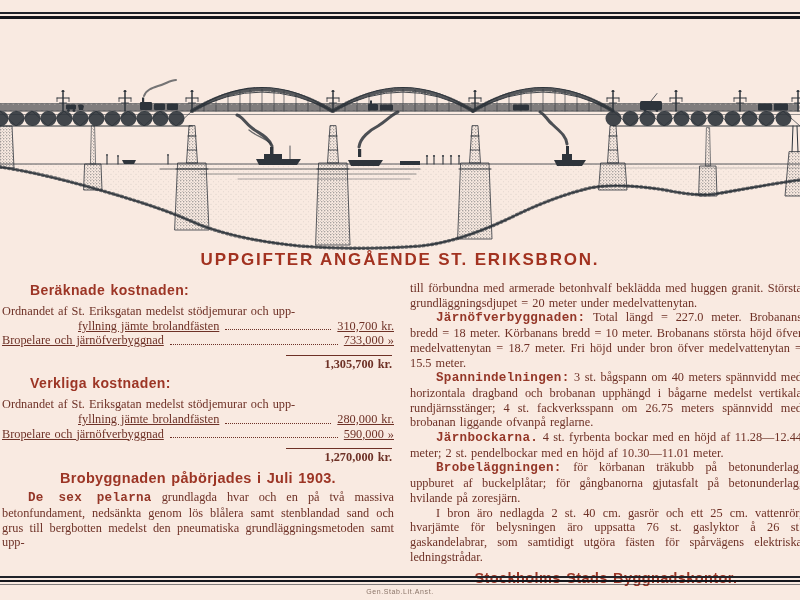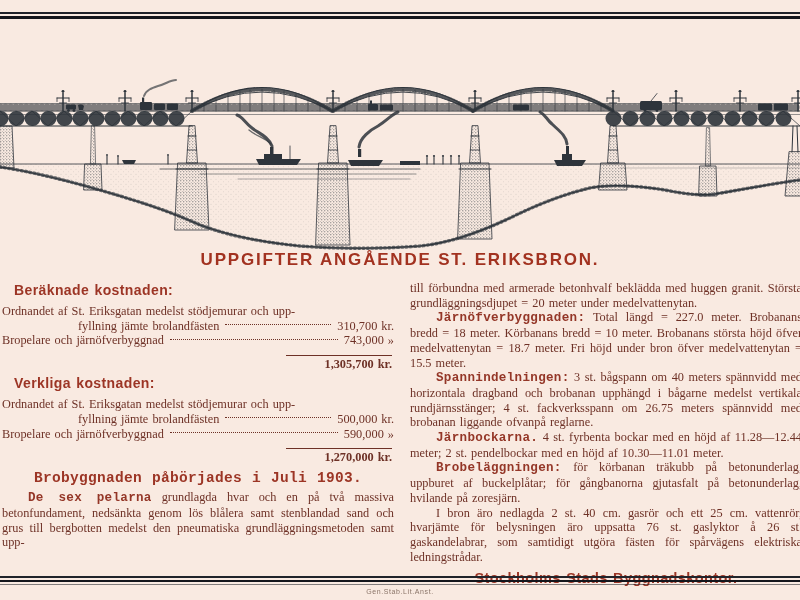--- a/index.html
+++ b/index.html
@@ -16,31 +16,31 @@
   #illustration{position:absolute;top:18px;left:0;}
   #doc-title{
     position:absolute;top:250px;left:0;width:100%;text-align:center;
     font-family:"Liberation Sans","DejaVu Sans",sans-serif;font-weight:700;
     font-size:17px;letter-spacing:1.8px;color:#a23220;
   }
   #columns{position:absolute;top:281px;left:2px;width:810px;display:flex;gap:16px;}
   .col{width:392px;font-size:12.3px;line-height:14.7px;word-spacing:1px;}
   .cost-heading{
     font-family:"Liberation Sans","DejaVu Sans",sans-serif;font-weight:700;
-    font-size:14px;letter-spacing:.4px;color:#9c3525;margin:1px 0 2px 12px;line-height:16px;
+    font-size:14px;letter-spacing:.4px;color:#9c3525;margin:1px 0 2px 28px;line-height:16px;
   }
   .cost-line1{white-space:nowrap;margin-top:6px;}
-  .cost-row{display:flex;align-items:center;}
+  .cost-row{display:flex;align-items:flex-end;text-decoration:underline;}
   .indent2{padding-left:76px;white-space:nowrap;}
   .leader{flex:1;border-bottom:1.6px dotted #6e3126;margin:0 6px 3px 6px;min-width:18px;}
   .amount{white-space:nowrap;}
   .cost-total{text-align:right;margin:7px 2px 3px 0;line-height:15px;}
   .total-box{display:inline-block;border-top:1.4px solid #6e3126;padding-top:1px;min-width:106px;text-align:right;font-weight:600;}
   .center-heading{
-    font-family:Liberation Mono, monospace;font-weight:700;
+    font-family:Liberation Sans, sans-serif;font-weight:700;
     font-size:14.5px;text-align:center;color:#9c3525;margin:5px 0 3px;line-height:17px;letter-spacing:.3px;
   }
   .para{margin:0;text-align:justify;text-indent:26px;}
   .para.noindent{text-indent:0;}
   .lead{
     font-family:Liberation Mono, monospace;font-weight:700;
     font-size:12.6px;color:#943627;letter-spacing:.3px;
   }
   .signature{
     font-family:"Liberation Sans","DejaVu Sans",sans-serif;font-weight:700;
@@ -245,32 +245,32 @@
       <div class="cost-heading">Beräknade kostnaden:</div>
       <div class="cost-line1">Ordnandet af St. Eriksgatan medelst stödjemurar och upp-</div>
       <div class="cost-row">
         <span class="indent2">fyllning jämte brolandfästen</span>
         <span class="leader"></span>
         <span class="amount">310,700 kr.</span>
       </div>
       <div class="cost-row">
         <span>Bropelare och järnöfverbyggnad</span>
         <span class="leader"></span>
-        <span class="amount">743,000 »</span>
+        <span class="amount">733,000 »</span>
       </div>
       <div class="cost-total">
         <span class="total-box">1,305,700 kr.</span>
       </div>
 
       <div class="cost-heading">Verkliga kostnaden:</div>
       <div class="cost-line1">Ordnandet af St. Eriksgatan medelst stödjemurar och upp-</div>
       <div class="cost-row">
         <span class="indent2">fyllning jämte brolandfästen</span>
         <span class="leader"></span>
-        <span class="amount">500,000 kr.</span>
+        <span class="amount">280,000 kr.</span>
       </div>
       <div class="cost-row">
         <span>Bropelare och järnöfverbyggnad</span>
         <span class="leader"></span>
         <span class="amount">590,000 »</span>
       </div>
       <div class="cost-total">
         <span class="total-box">1,270,000 kr.</span>
       </div>
 

